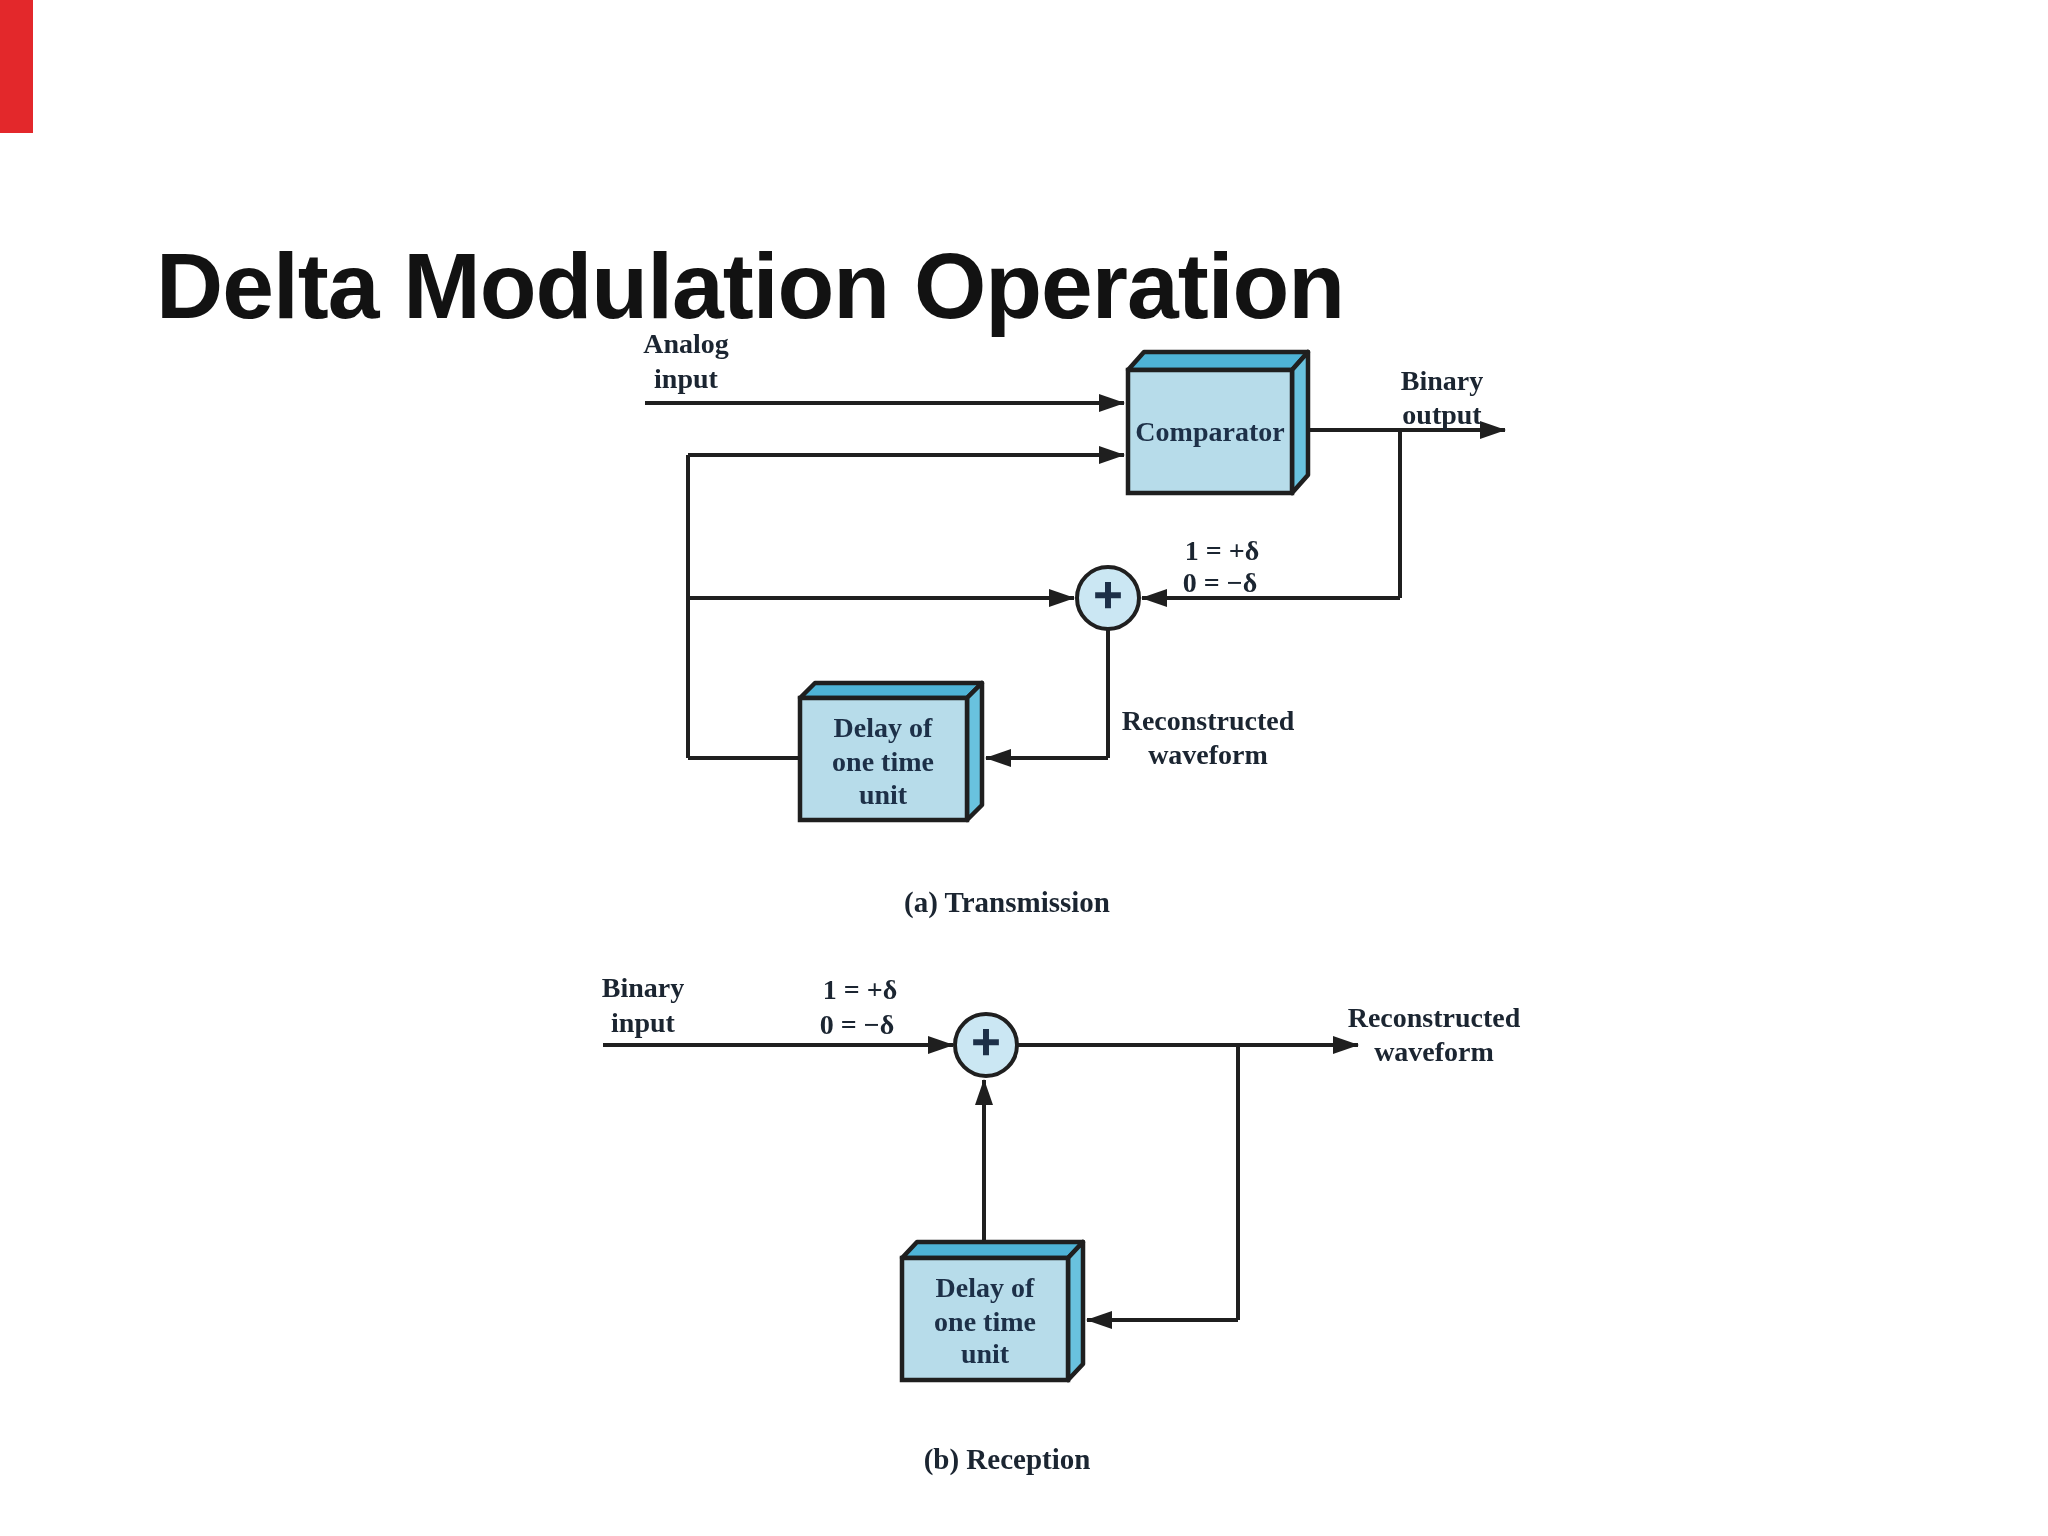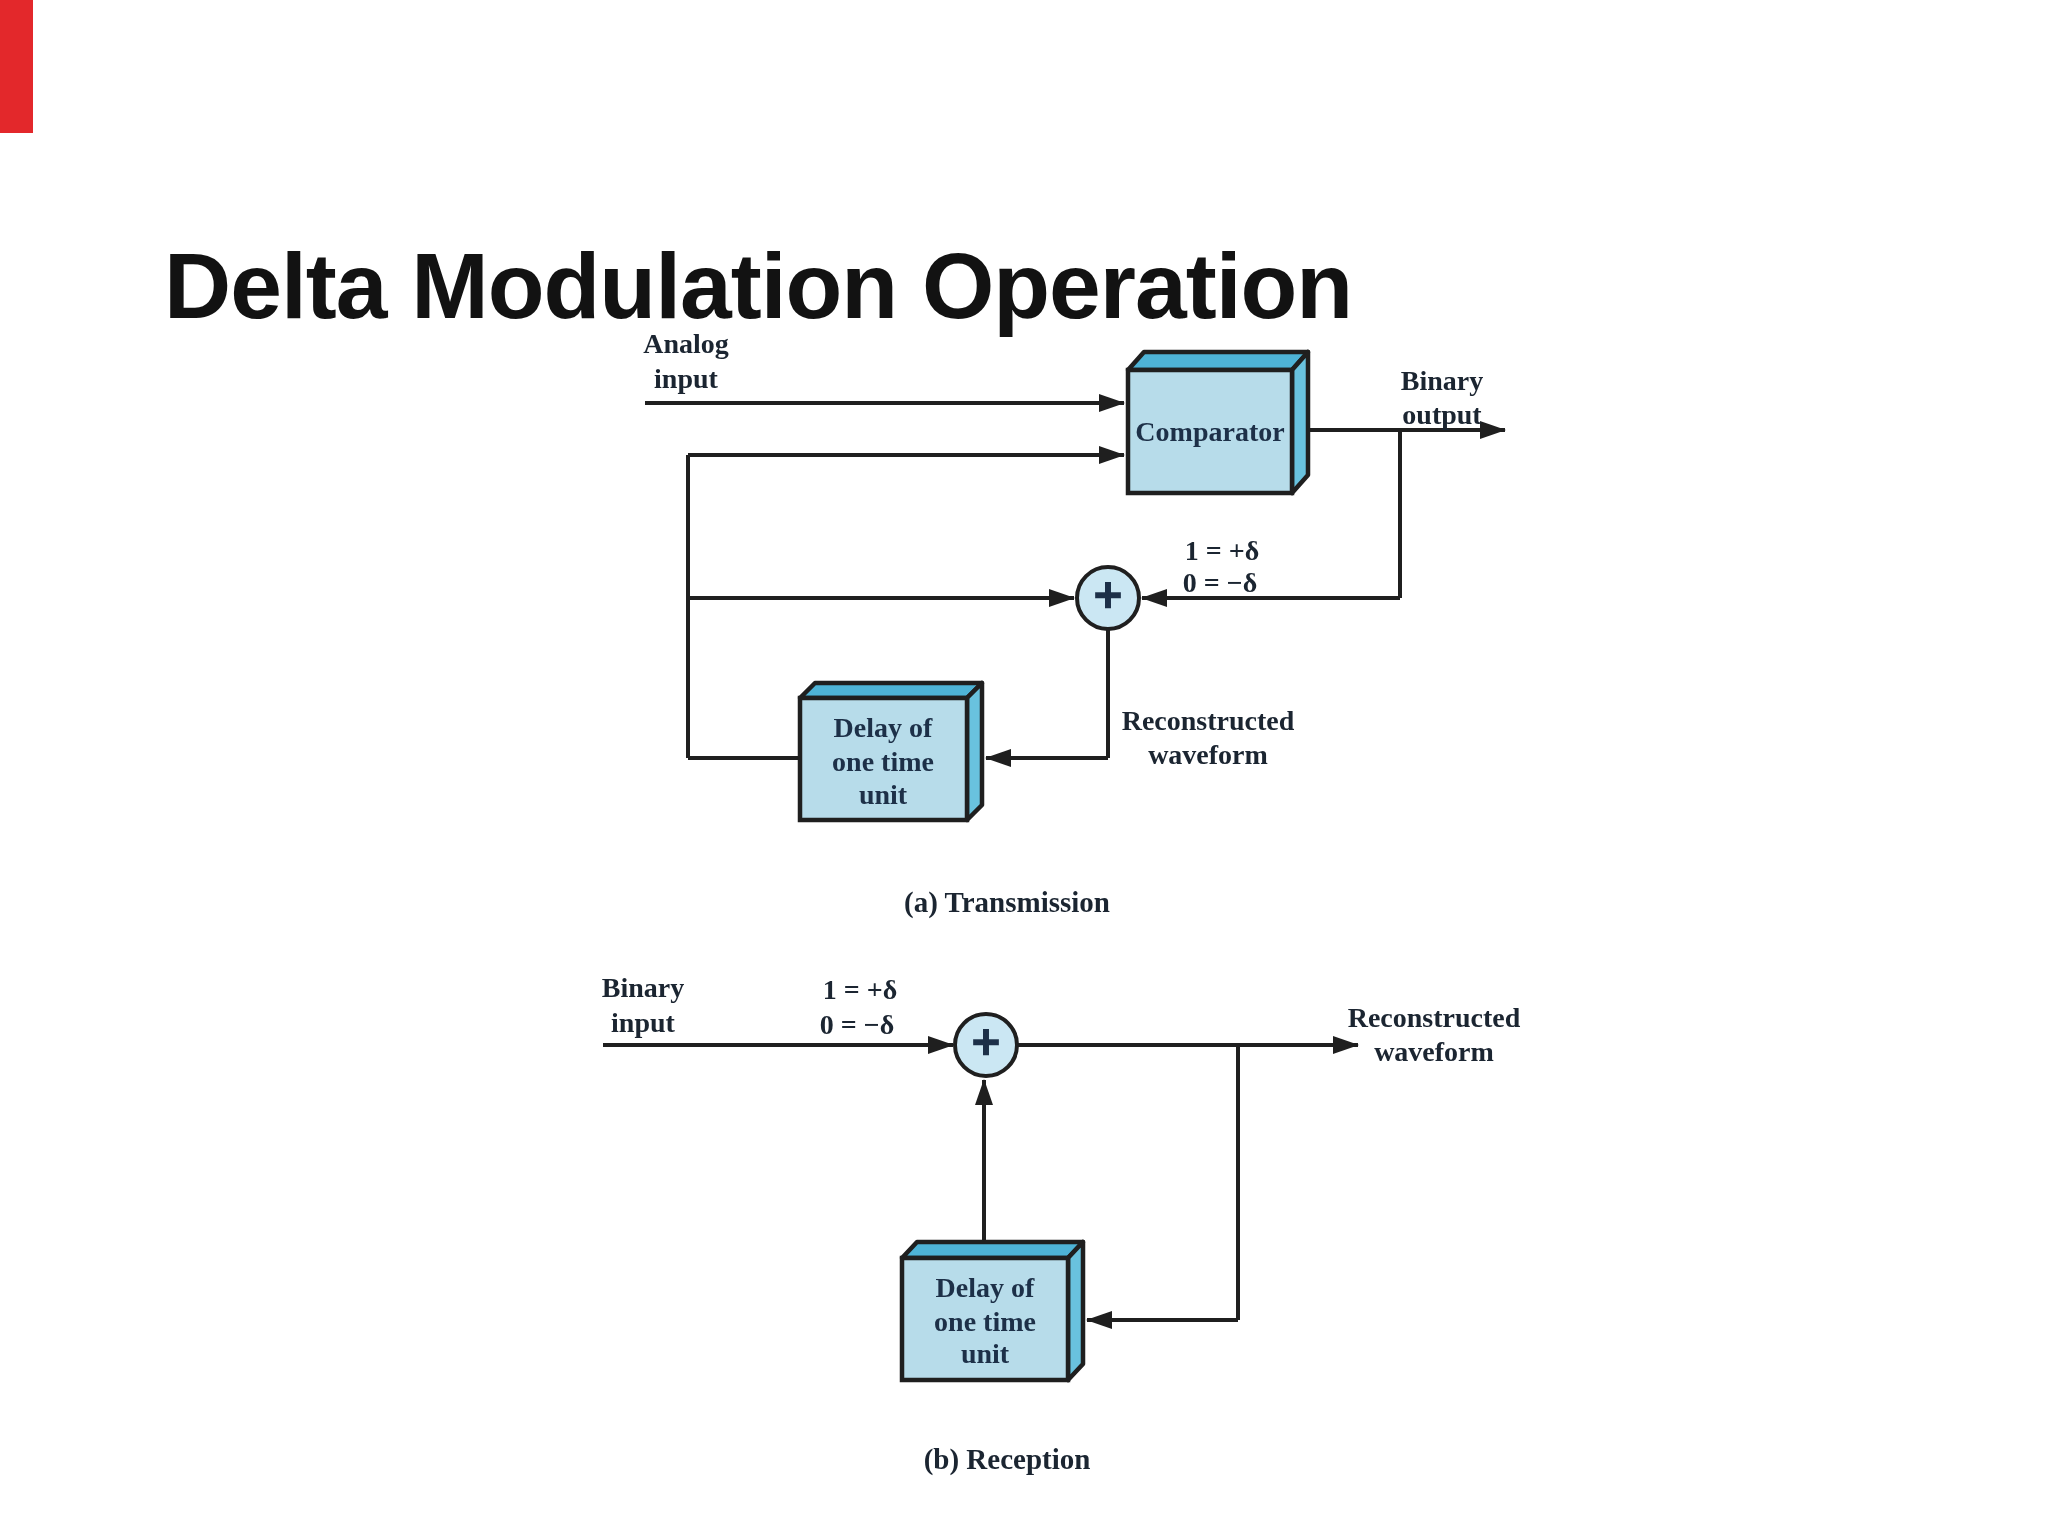--- a/index.html
+++ b/index.html
@@ -6,21 +6,21 @@
   body{
     width:2048px;height:1536px;position:relative;overflow:hidden;
     background:var(--background,#fff);
     font-family:"Liberation Serif",serif;
   }
   .accent-bar{
     position:absolute;left:0;top:0;width:33px;height:133px;
     background:var(--accent-bar,#e3282b);
   }
   .slide-title{
-    position:absolute;left:164px;top:178px;
+    position:absolute;left:156px;top:178px;
     font-family:"Liberation Sans",sans-serif;
     font-size:93px;line-height:1;letter-spacing:-1px;
     color:var(--title-text,#111);white-space:nowrap;
   }
   svg.diagram{position:absolute;left:0;top:0;}
   .wire{stroke:var(--line,#1f1f1f);stroke-width:4;fill:none;}
   .boxface{fill:var(--box-face,#b7dcea);stroke:var(--line,#1f1f1f);stroke-width:4.5;}
   .boxtop{fill:var(--box-top,#4eb3d6);stroke:var(--line,#1f1f1f);stroke-width:4.5;stroke-linejoin:round;}
   .boxside{fill:var(--box-side,#69c2de);stroke:var(--line,#1f1f1f);stroke-width:4.5;stroke-linejoin:round;}
   .junction{fill:var(--junction-fill,#cbe7f3);stroke:var(--line,#1f1f1f);stroke-width:4;}

